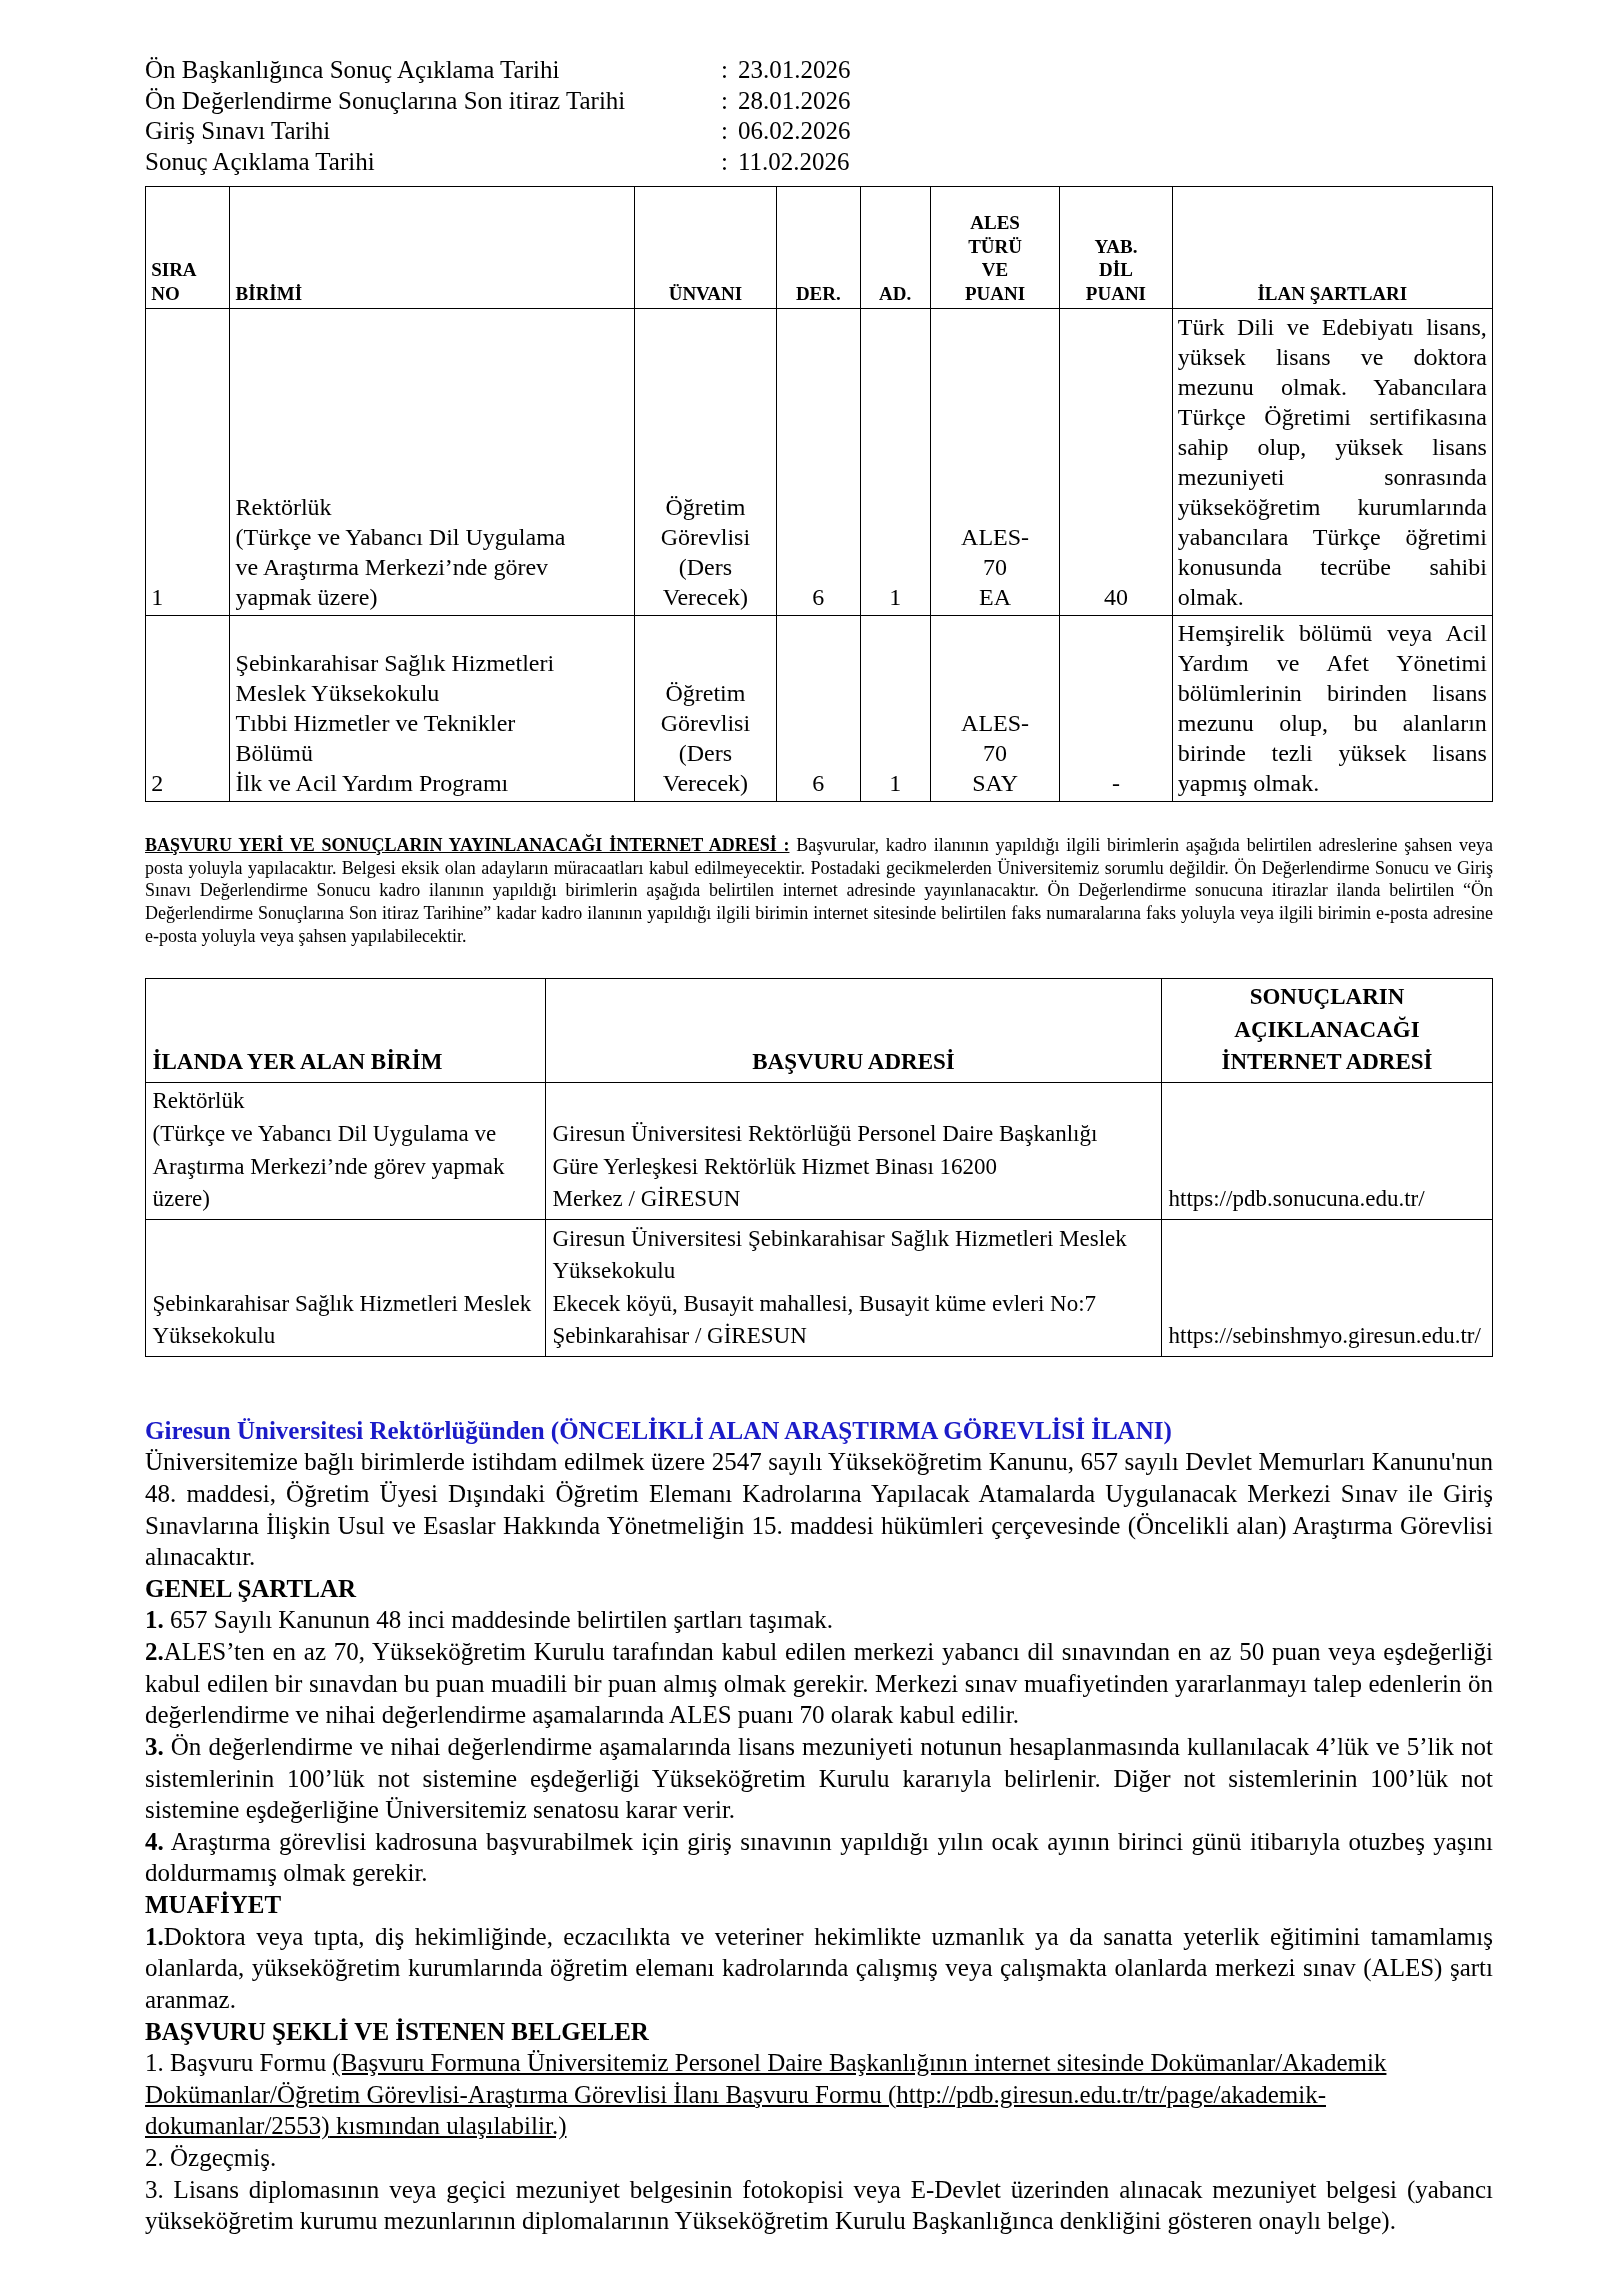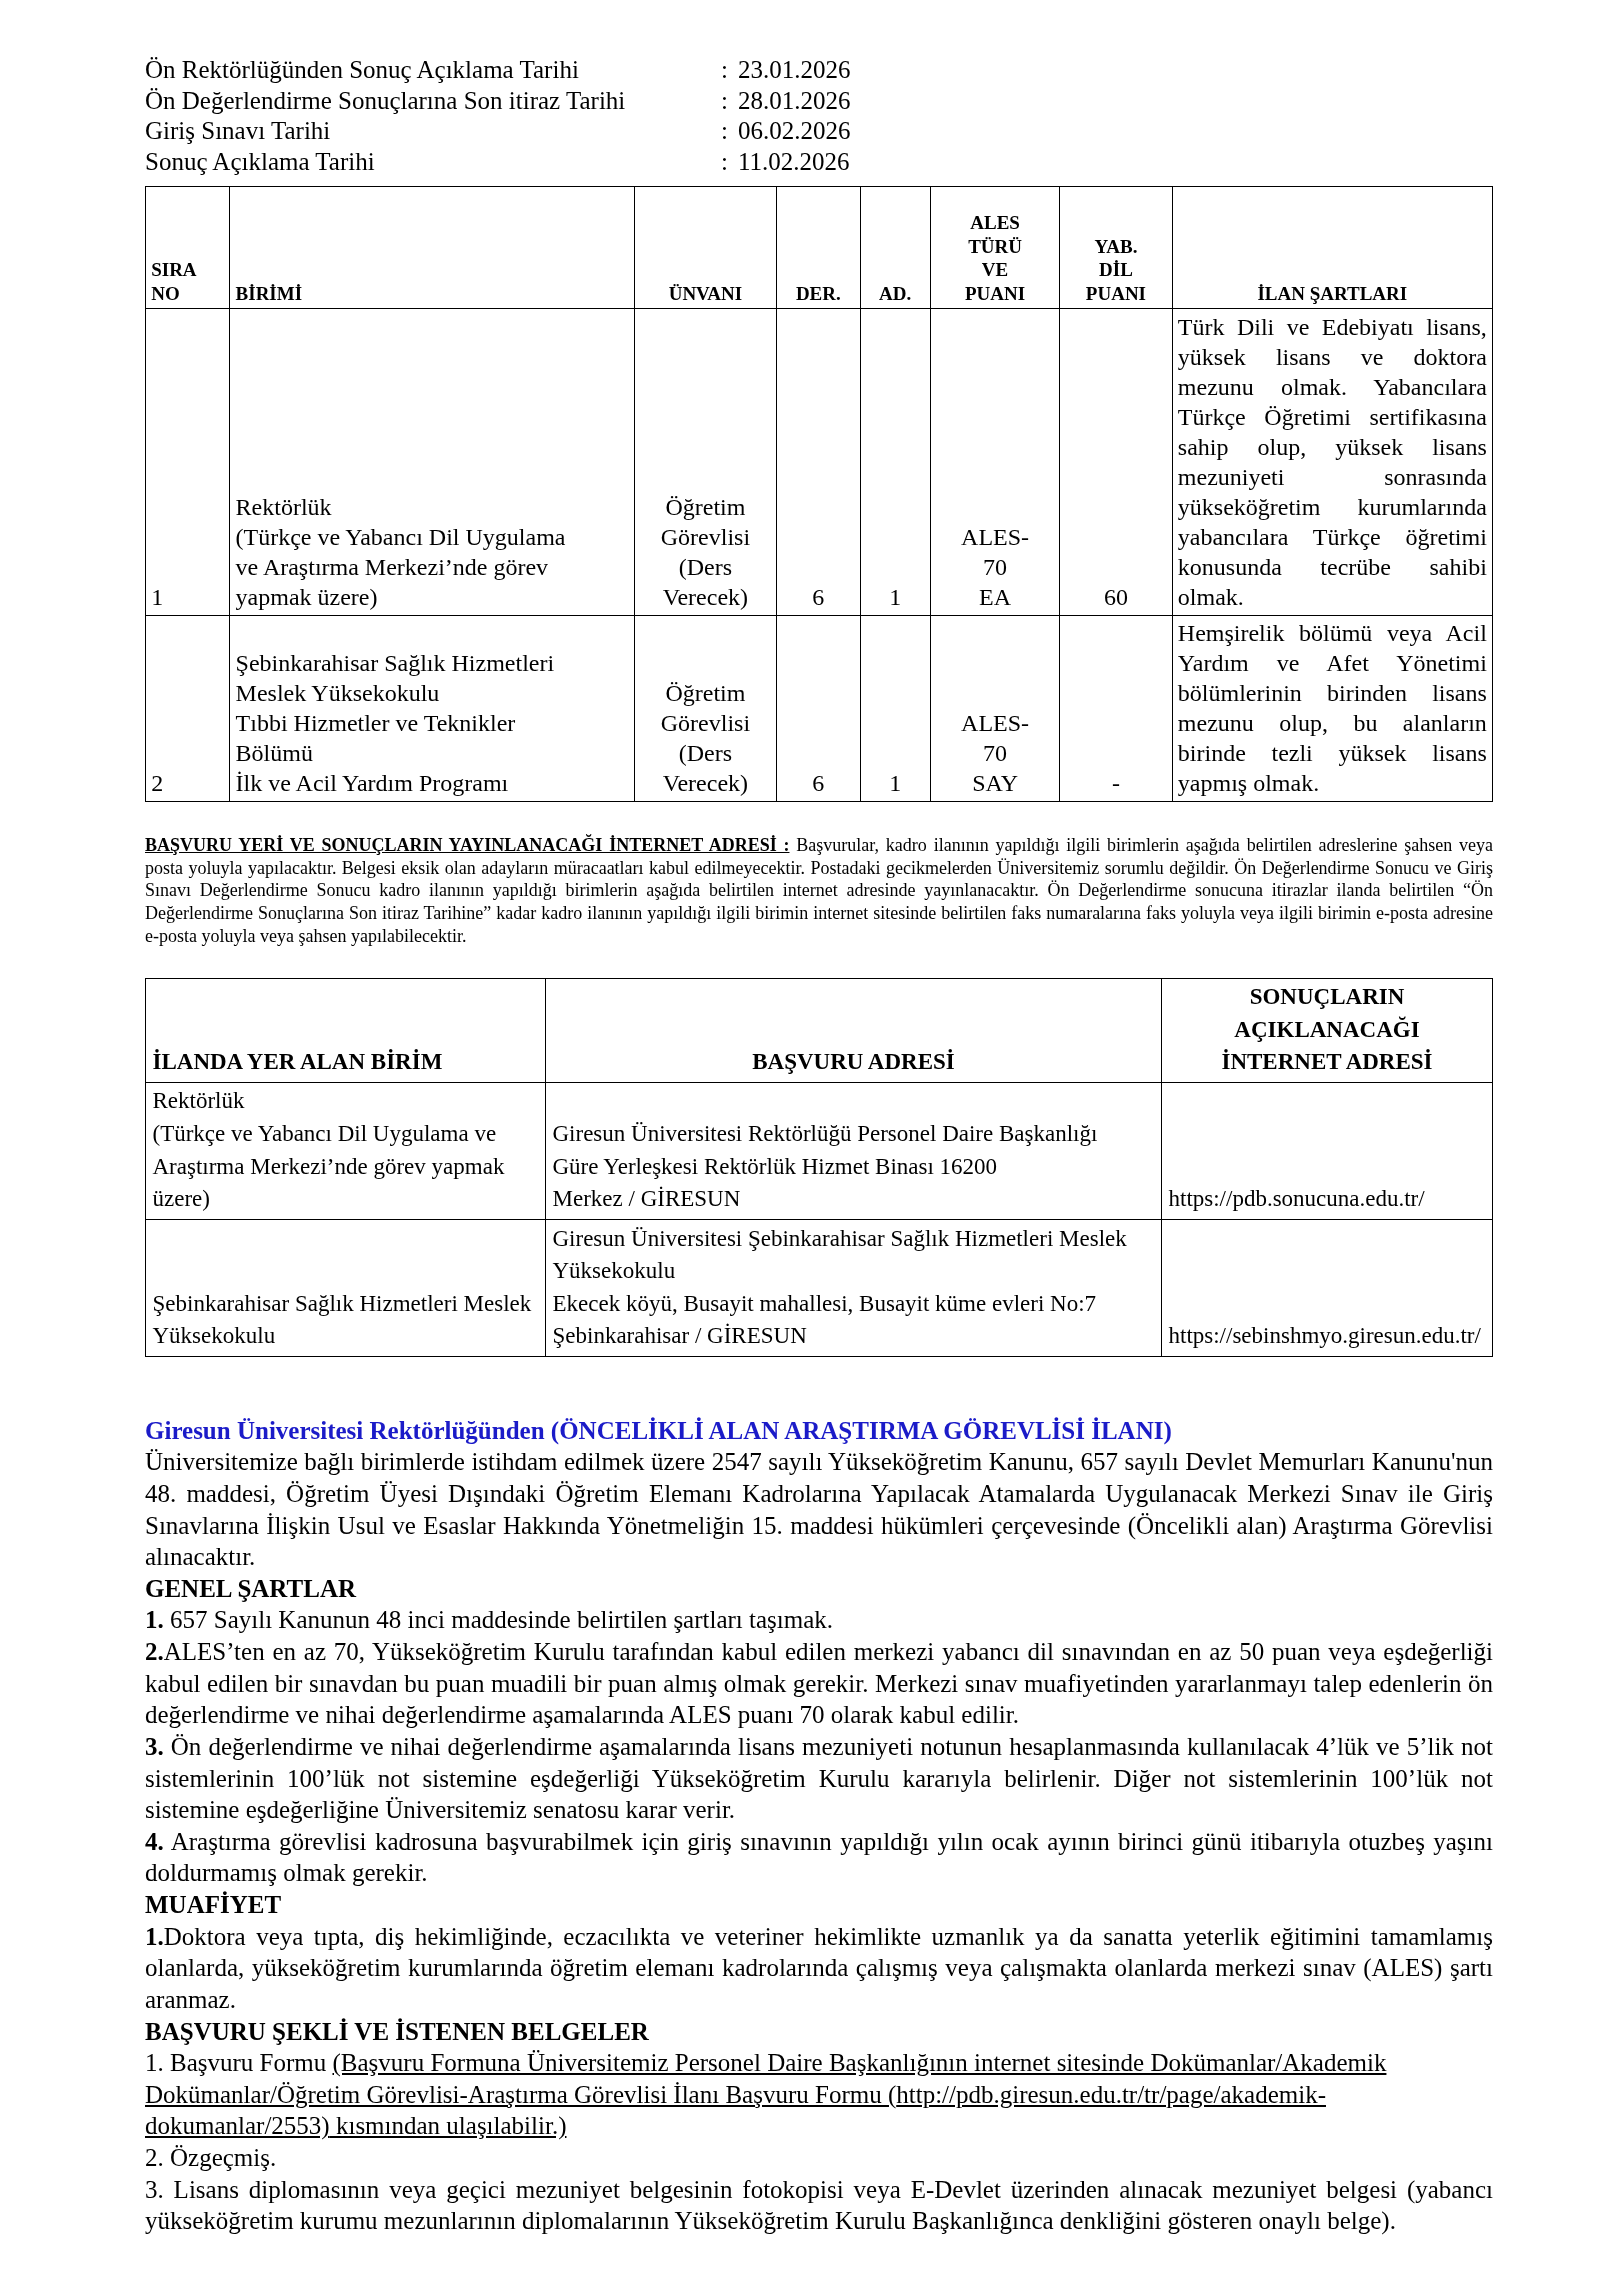--- a/index.html
+++ b/index.html
@@ -141,21 +141,21 @@
   .announce .lead-num { font-weight: bold; }
   .nowrapline { text-align: left; }
 </style>
 </head>
 <body>
 
 <div class="page">
 
   <div class="date-list">
     <div class="date-row">
-      <span class="date-label">Ön Rektörlüğünden Sonuç Açıklama Tarihi</span>
+      <span class="date-label">Ön Başkanlığınca Sonuç Açıklama Tarihi</span>
       <span class="date-sep">:</span>
       <span class="date-value">23.01.2026</span>
     </div>
     <div class="date-row">
       <span class="date-label">Ön Değerlendirme Sonuçlarına Son itiraz Tarihi</span>
       <span class="date-sep">:</span>
       <span class="date-value">28.01.2026</span>
     </div>
     <div class="date-row">
       <span class="date-label">Giriş Sınavı Tarihi</span>
@@ -209,21 +209,21 @@
           <div>(Ders</div>
           <div>Verecek)</div>
         </td>
         <td class="c-num">6</td>
         <td class="c-num">1</td>
         <td class="c-ales">
           <div>ALES-</div>
           <div>70</div>
           <div>EA</div>
         </td>
-        <td class="c-yab">60</td>
+        <td class="c-yab">40</td>
         <td class="c-ilan">Türk Dili ve Edebiyatı lisans, yüksek lisans ve doktora mezunu olmak. Yabancılara Türkçe Öğretimi sertifikasına sahip olup, yüksek lisans mezuniyeti sonrasında yükseköğretim kurumlarında yabancılara Türkçe öğretimi konusunda tecrübe sahibi olmak.</td>
       </tr>
       <tr class="row2">
         <td class="c-no">2</td>
         <td class="c-birimi">
           <div>Şebinkarahisar Sağlık Hizmetleri</div>
           <div>Meslek Yüksekokulu</div>
           <div>Tıbbi Hizmetler ve Teknikler</div>
           <div>Bölümü</div>
           <div>İlk ve Acil Yardım Programı</div>

